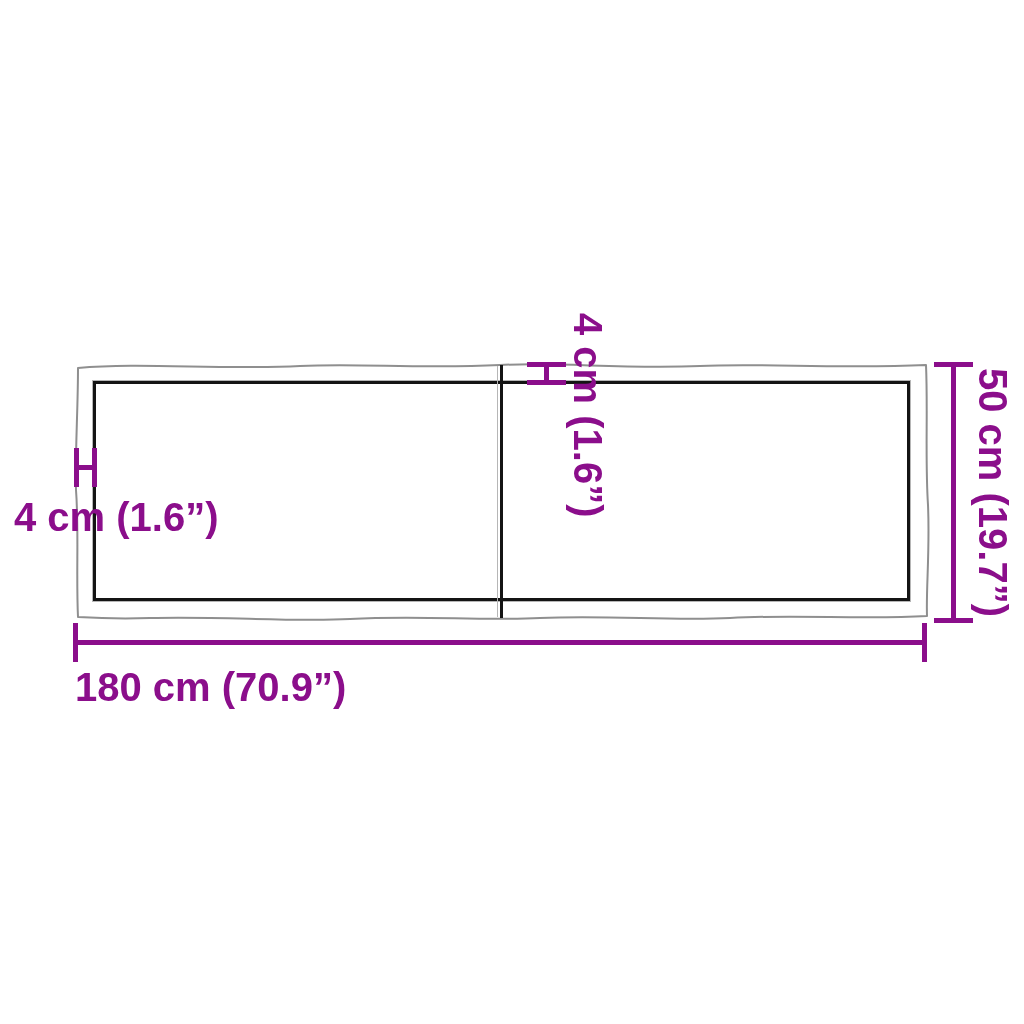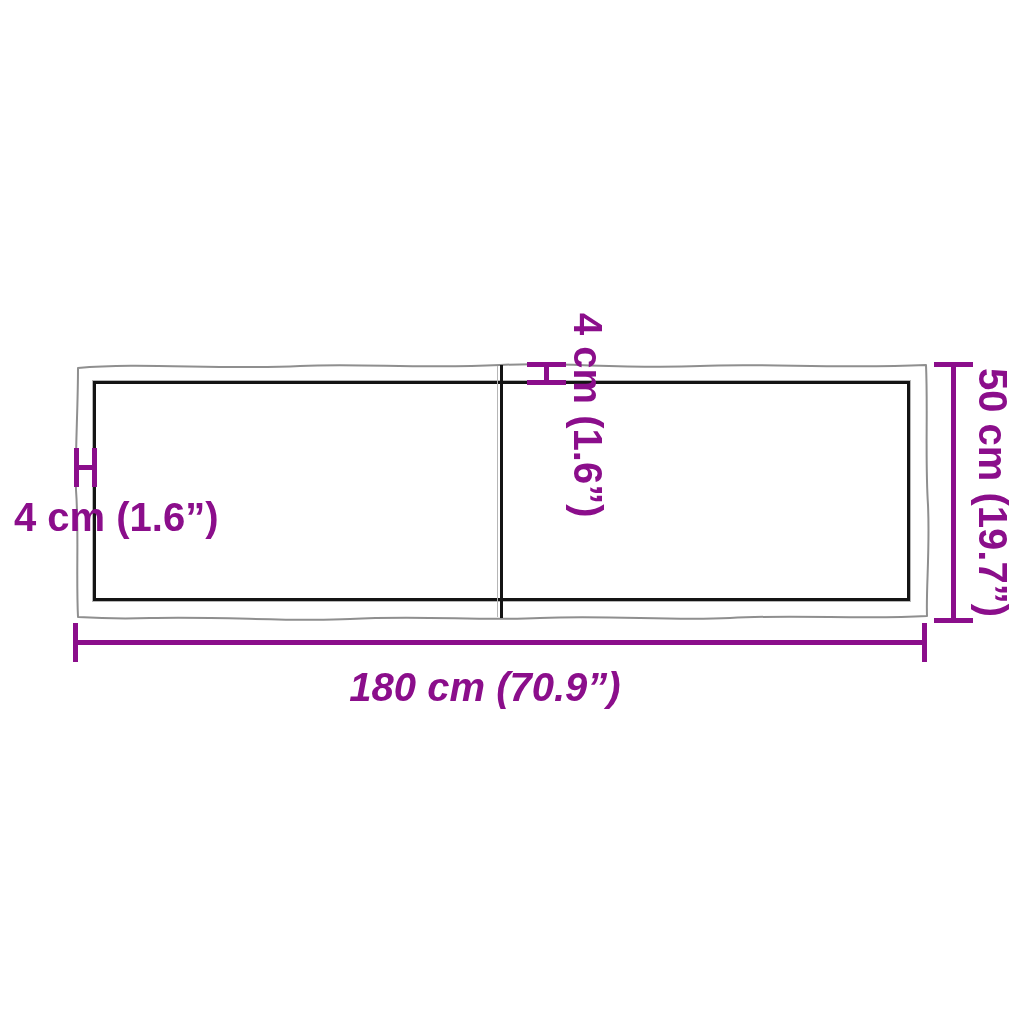--- a/index.html
+++ b/index.html
@@ -74,22 +74,20 @@
     position: absolute;
     color: #8B0E8B;
     font-weight: 700;
     font-size: 40px;
     line-height: 1;
     white-space: nowrap;
   }
   .lbl-width {
     left: 75px; top: 667px;
     width: 820px;
-    text-align: center;
-    font-style: italic;
   }
   .lbl-depth {
     left: 973px; top: 364px;
     height: 257px;
     writing-mode: vertical-rl;
     text-align: center;
   }
   .lbl-thk-left {
     left: 14px; top: 497px;
   }

